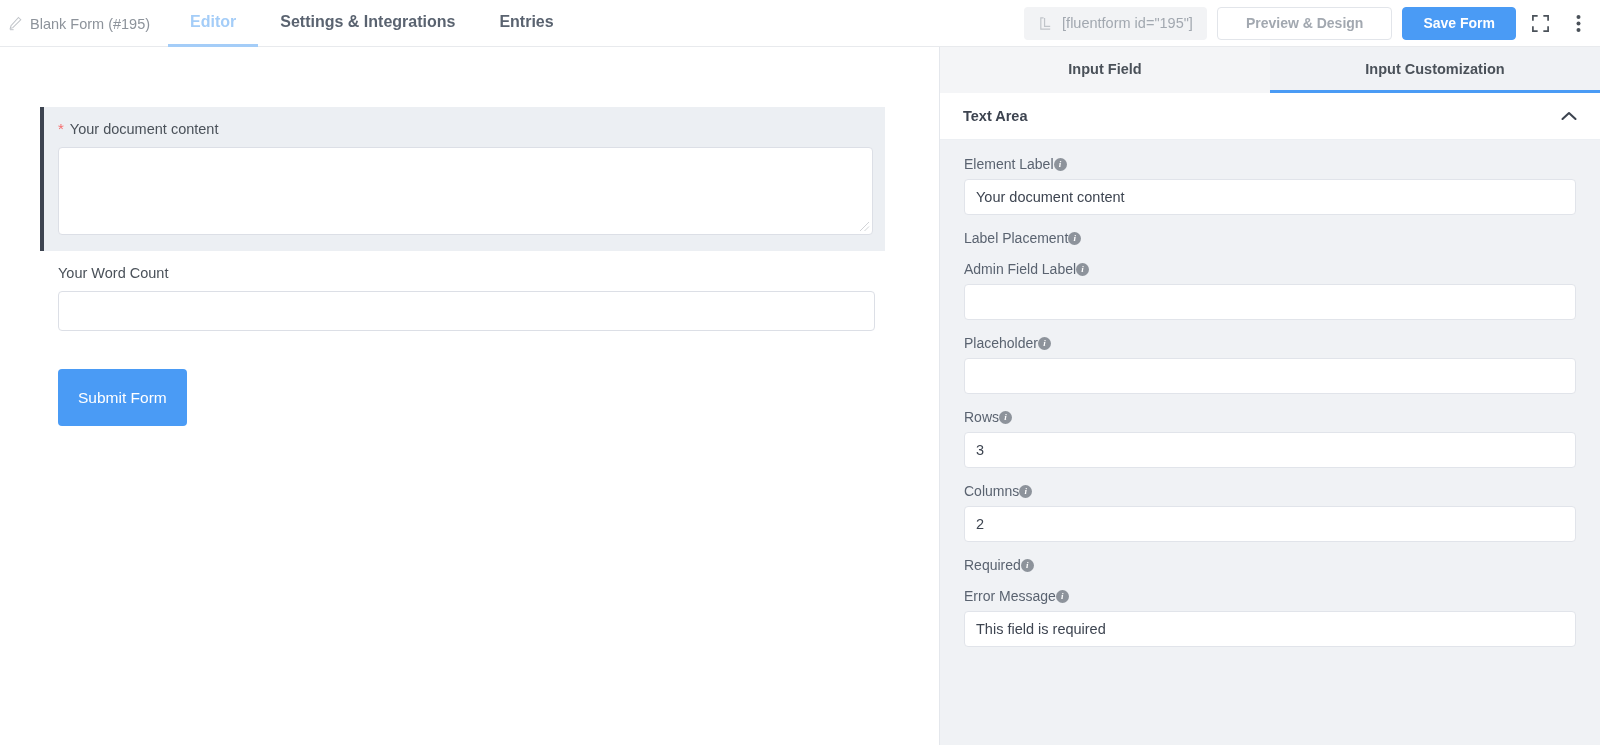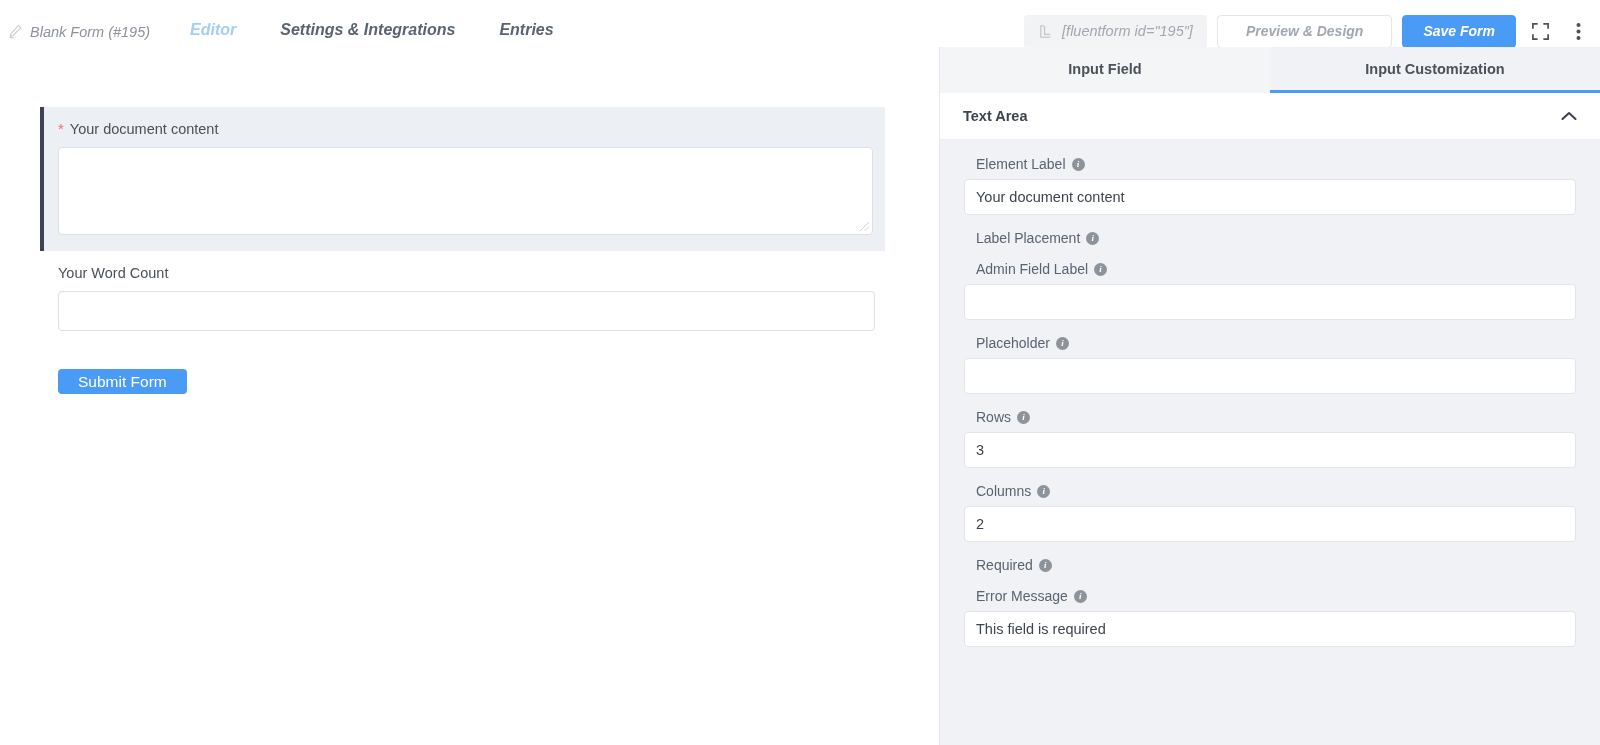--- a/index.html
+++ b/index.html
@@ -7,25 +7,25 @@
     margin: 0; padding: 0;
     width: 1600px; height: 745px;
     overflow: hidden;
     background: #ffffff;
     font-family: "Liberation Sans", sans-serif;
     -webkit-font-smoothing: antialiased;
   }
 
   
   .topbar {
-    position: absolute; top: 8px; left: 0;
+    position: absolute; top: 0; left: 0;
     width: 1600px; height: 47px;
     background: #ffffff;
     border-bottom: 1px solid #e8eaed;
-    display: flex; align-items: stretch; font-style: italic;
+    display: flex; align-items: stretch;
   }
   .topbar-left { display: flex; align-items: stretch; height: 47px; }
   .form-title {
     display: flex; align-items: center; gap: 7px;
     padding: 0 18px 0 8px;
     color: #8d939b; font-size: 14.5px;
     white-space: nowrap;
   }
   .pencil-icon { display: block; width: 15px; height: 15px; opacity: .62; }
   .nav-tab {
@@ -102,21 +102,21 @@
     width: 11px; height: 11px; opacity: .45;
   }
   .input-box {
     width: 817px; height: 40px;
     background: #ffffff;
     border: 1px solid #dcdfe6; border-radius: 4px;
   }
   .submit-btn {
     margin: 22px 0 0 0;
     display: inline-flex; align-items: center; justify-content: center;
-    height: 25px; padding: 0 20px;
+    height: 57px; padding: 0 20px;
     background: #4a9bf5; color: #ffffff;
     border: none; border-radius: 4px;
     font-size: 15.5px; font-family: "Liberation Sans", sans-serif;
     cursor: pointer;
   }
 
   
   .panel {
     position: absolute; top: 47px; left: 939px;
     width: 661px; height: 698px;
@@ -139,22 +139,22 @@
     height: 47px; background: #ffffff;
     display: flex; align-items: center; justify-content: space-between;
     padding: 0 23px 0 23px;
     border-bottom: 1px solid #eceff3;
   }
   .panel-header-title { font-size: 14.5px; font-weight: bold; color: #3d4450; }
 
   .panel-body { padding: 16px 24px 0 24px; }
   .setting { margin-bottom: 15px; }
   .setting-label {
-    display: flex; align-items: center; gap: 6px;
-    font-size: 14px; color: #5a6370; margin-bottom: 7px; margin-left: 12px;
+    display: flex; align-items: center; gap: 0;
+    font-size: 14px; color: #5a6370; margin-bottom: 7px;
   }
   .info-icon {
     width: 13px; height: 13px; border-radius: 50%;
     background: #8d939b; color: #ffffff;
     font-size: 9px; font-style: italic; font-weight: bold;
     display: inline-flex; align-items: center; justify-content: center;
     font-family: "Liberation Serif", serif;
     line-height: 1;
   }
   .txt-input {

